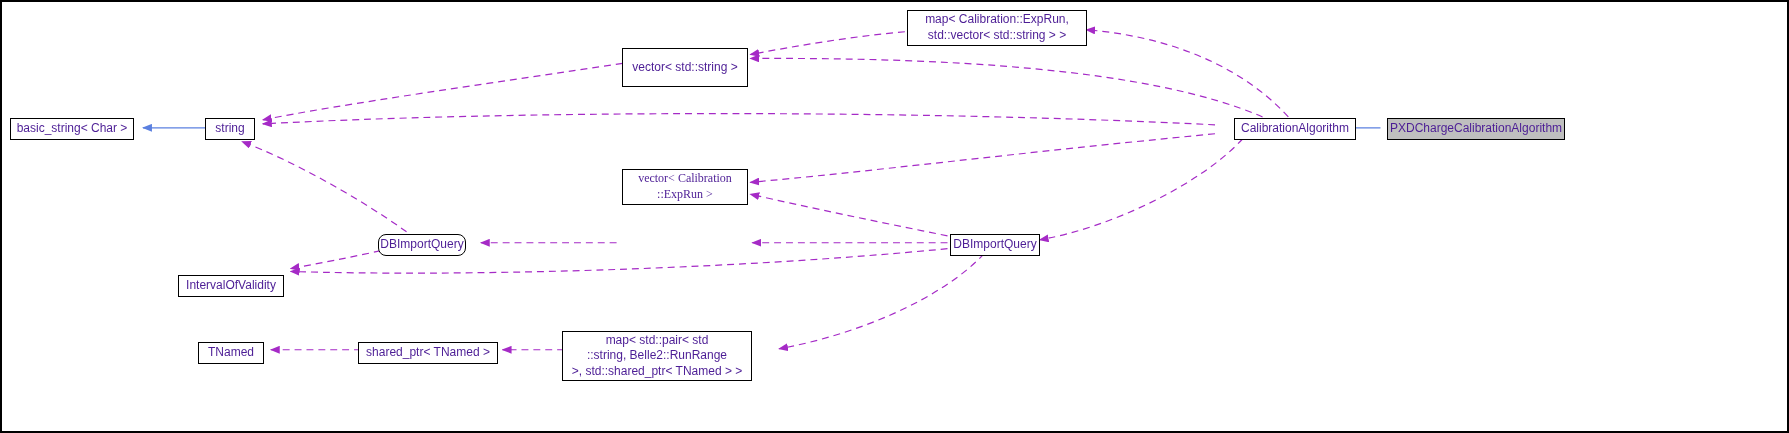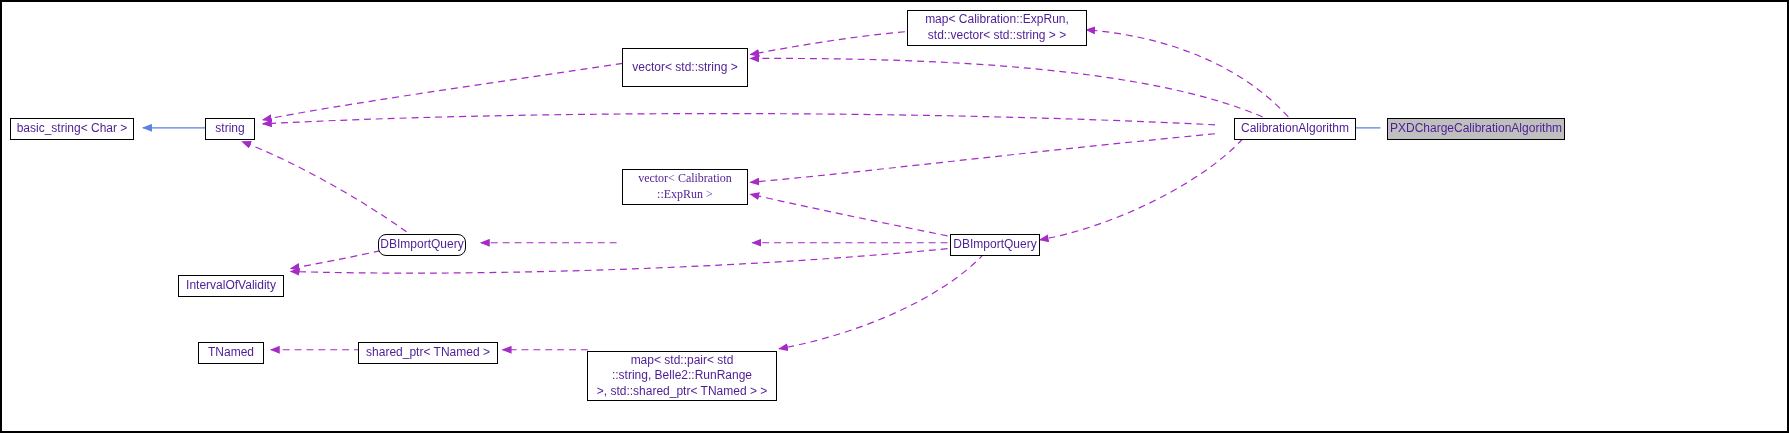--- a/index.html
+++ b/index.html
@@ -115,17 +115,17 @@
 
 
   <div class="node" style="left:948px; top:232px; width:90px; height:22px;">DBImportQuery</div>
 
   <div class="node" style="left:176px; top:261px; width:106px; height:22px;margin-top:12px;">IntervalOfValidity</div>
 
   <div class="node" style="left:196px; top:340px; width:66px; height:22px;">TNamed</div>
 
   <div class="node" style="left:356px; top:340px; width:140px; height:22px;">shared_ptr&lt; TNamed &gt;</div>
 
-  <div class="node" style="left:585px; top:329px; width:190px; height:50px;margin-top:20px;">map&lt; std::pair&lt; std
+  <div class="node" style="left:560px; top:329px; width:190px; height:50px;">map&lt; std::pair&lt; std
 ::string, Belle2::RunRange
 &gt;, std::shared_ptr&lt; TNamed &gt; &gt;</div>
 
 </div>
 
 </body></html>

